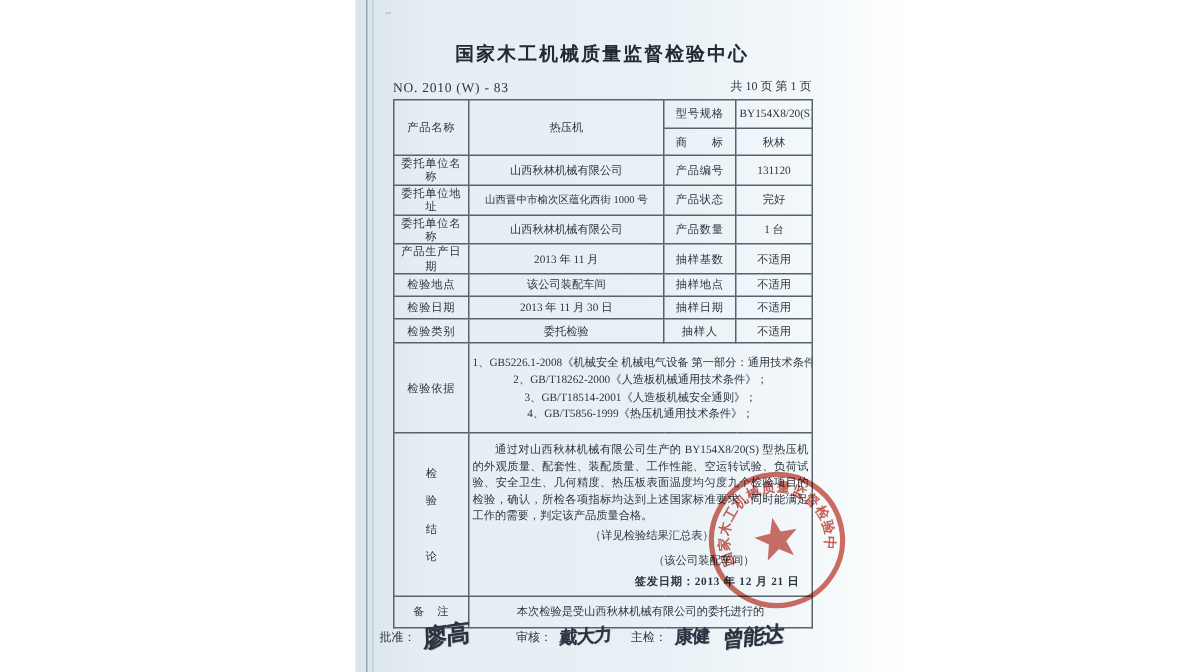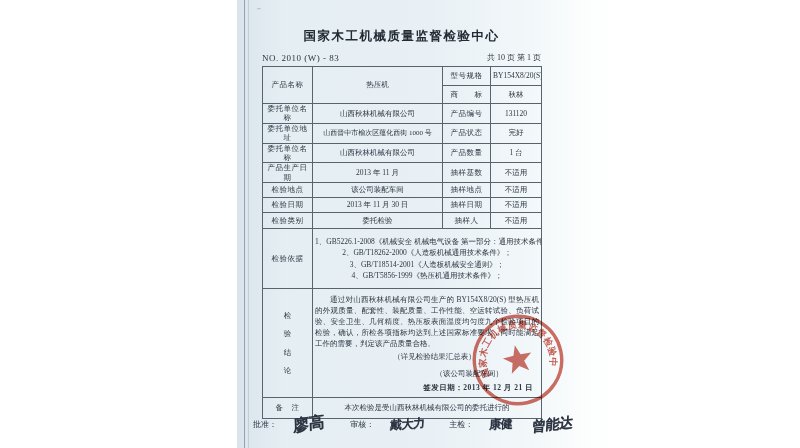--- a/index.html
+++ b/index.html
@@ -43,21 +43,21 @@
   .see-note{margin-top:3px;text-indent:2em;}
   .seal-note{margin-top:8px;text-align:right;padding-right:36px;}
   .issue-date{margin-top:4px;text-align:right;padding-right:6px;font-weight:bold;letter-spacing:.5px;}
   td.remark-cell{text-align:left;padding-left:6px;}
   .stamp{
     position:absolute;left:224px;top:303px;width:114px;height:114px;
     transform:rotate(-12deg);opacity:.8;mix-blend-mode:multiply;pointer-events:none;
   }
   .signature-row{
     position:absolute;left:16px;top:416px;width:320px;
-    display:flex;align-items:flex-start;gap:5px;font-size:8px;white-space:nowrap;justify-content:space-between;
+    display:flex;align-items:flex-start;gap:5px;font-size:8px;white-space:nowrap;
   }
   .sig{
     font-weight:bold;color:#2c3340;letter-spacing:-.5px;
     text-shadow:.3px .3px .5px rgba(40,45,60,.55);
     display:inline-block;
   }
   .sig.approve{font-size:16px;transform:rotate(-8deg) skewX(-6deg);margin-top:-2px;}
   .sig.review{font-size:12px;transform:rotate(-4deg) skewX(-8deg);}
   .sig.chief1{font-size:12px;transform:rotate(-3deg) skewX(-5deg);}
   .sig.chief2{font-size:14px;transform:rotate(-6deg) skewX(-10deg);margin-left:4px;}
@@ -178,19 +178,19 @@
     <circle cx="60" cy="60" r="46" fill="none" stroke="#c0392b" stroke-width="3.6" opacity="0.92"></circle>
     <polygon fill="#c0392b" opacity="0.9" points="60,44 63.8,54.7 75.2,55.1 66.2,62 69.4,72.9 60,66.5 50.6,72.9 53.8,62 44.8,55.1 56.2,54.7"></polygon>
     <text font-size="9.5" fill="#c0392b" font-weight="bold" letter-spacing="0.6">
       <textPath href="#sealArc" startOffset="1%">国家木工机械质量监督检验中心</textPath>
     </text>
   </svg>
 
   <div class="signature-row">
     <span class="sig-label">批准：</span>
     <span class="sig approve">廖高</span>
-    <span class="sig-label" style="margin-left:10px">审核：</span>
+    <span class="sig-label" style="margin-left:26px">审核：</span>
     <span class="sig review">戴大力</span>
     <span class="sig-label" style="margin-left:8px">主检：</span>
     <span class="sig chief1">康健</span>
     <span class="sig chief2">曾能达</span>
   </div>
 </div>
 
 </body></html>

